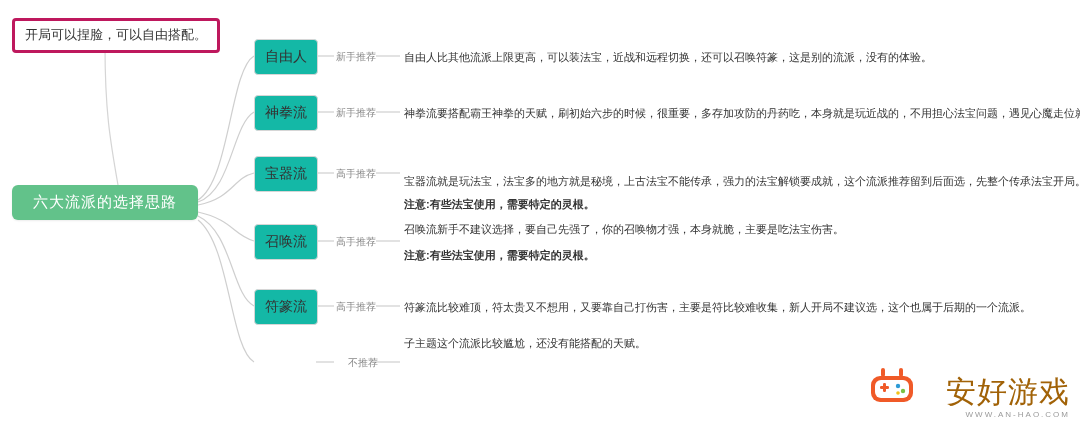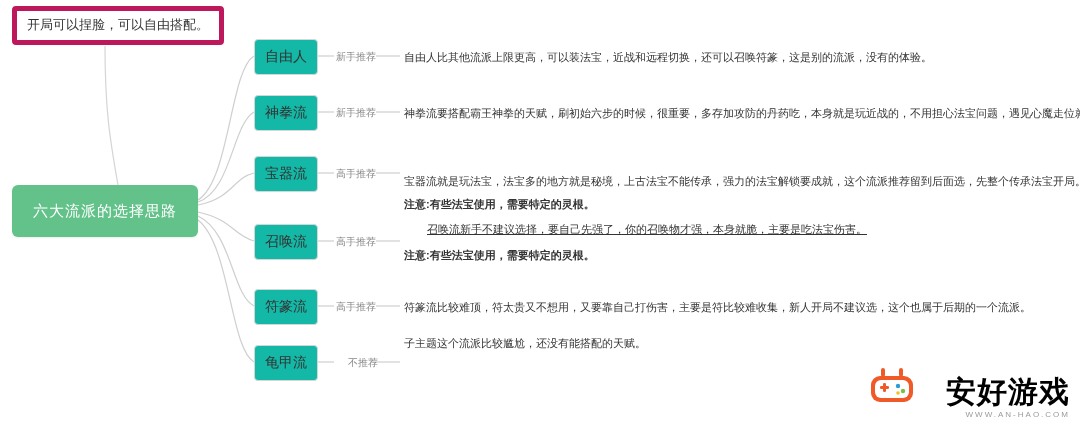--- a/index.html
+++ b/index.html
@@ -24,36 +24,36 @@
   svg.links {
     position: absolute;
     left: 0; top: 0;
     width: 1080px;
     height: 425px;
     pointer-events: none;
   }
   .note-box {
     position: absolute;
     left: 12px;
-    top: 6px;
+    top: 18px;
     padding: 6px 10px;
-    border: 5px solid #be185d;
+    border: 3px solid #be185d;
     border-radius: 4px;
     background: #fff;
     font-size: 13px;
     color: #333;
     line-height: 1.3;
     white-space: nowrap;
   }
   .root-node {
     position: absolute;
     left: 12px;
     top: 185px;
     width: 186px;
-    height: 52px;
+    height: 35px;
     background: #62c28a;
     border-radius: 6px;
     color: #ffffff;
     font-size: 15px;
     display: flex;
     align-items: center;
     justify-content: center;
     letter-spacing: 1px;
     box-shadow: 0 1px 2px rgba(0,0,0,0.08);
   }
@@ -91,22 +91,22 @@
     align-items: center;
     gap: 8px;
   }
   .wm-icon {
     width: 46px;
     height: 42px;
     position: relative;
   }
   .wm-text {
     font-size: 30px;
-    font-weight: bold;
-    color: #000000;
+    font-weight: normal;
+    color: #a16207;
     letter-spacing: 1px;
     line-height: 1;
     margin-top: 27px;
   }
   .wm-sub {
     font-size: 8px;
     color: #9a9a9a;
     letter-spacing: 2px;
     text-align: right;
     margin-top: 3px;
@@ -158,28 +158,27 @@
   <div class="tag" style="left:336px; top:106px;">新手推荐</div>
   <div class="desc" style="left:404px; top:105px;">神拳流要搭配霸王神拳的天赋，刷初始六步的时候，很重要，多存加攻防的丹药吃，本身就是玩近战的，不用担心法宝问题，遇见心魔走位就行。</div>
 
   <div class="branch-node" style="left:254px; top:156px;">宝器流</div>
   <div class="tag" style="left:336px; top:167px;">高手推荐</div>
   <div class="desc" style="left:404px; top:173px;">宝器流就是玩法宝，法宝多的地方就是秘境，上古法宝不能传承，强力的法宝解锁要成就，这个流派推荐留到后面选，先整个传承法宝开局。</div>
   <div class="desc note" style="left:404px; top:196px; font-weight:bold;">注意:有些法宝使用，需要特定的灵根。</div>
 
   <div class="branch-node" style="left:254px; top:224px;">召唤流</div>
   <div class="tag" style="left:336px; top:235px;">高手推荐</div>
-  <div class="desc" style="left:427px; top:221px;text-decoration:underline;">召唤流新手不建议选择，要自己先强了，你的召唤物才强，本身就脆，主要是吃法宝伤害。</div>
+  <div class="desc" style="left:404px; top:221px;">召唤流新手不建议选择，要自己先强了，你的召唤物才强，本身就脆，主要是吃法宝伤害。</div>
   <div class="desc note" style="left:404px; top:247px; font-weight:bold;">注意:有些法宝使用，需要特定的灵根。</div>
 
   <div class="branch-node" style="left:254px; top:289px;">符篆流</div>
   <div class="tag" style="left:336px; top:300px;">高手推荐</div>
   <div class="desc" style="left:404px; top:299px;">符篆流比较难顶，符太贵又不想用，又要靠自己打伤害，主要是符比较难收集，新人开局不建议选，这个也属于后期的一个流派。</div>
 
-  <div class="branch-node" style="left:254px; top:345px;">龟甲流</div>
   <div class="tag" style="left:348px; top:356px;">不推荐</div>
   <div class="desc" style="left:404px; top:335px;">子主题这个流派比较尴尬，还没有能搭配的天赋。</div>
 
   <div class="watermark">
     <div class="wm-icon">
       <svg width="46" height="42" viewBox="0 0 46 42">
         <rect x="2" y="12" width="42" height="26" rx="9" fill="#f05a28"></rect>
         <rect x="6" y="16" width="34" height="18" rx="6" fill="#fff"></rect>
         <rect x="11" y="22" width="9" height="3" rx="1.2" fill="#f05a28"></rect>
         <rect x="14" y="19" width="3" height="9" rx="1.2" fill="#f05a28"></rect>

